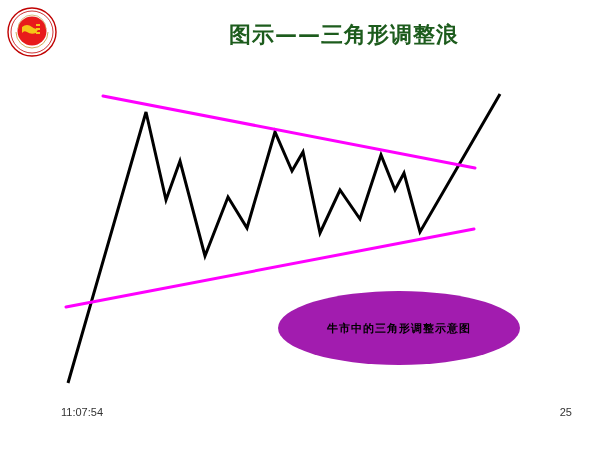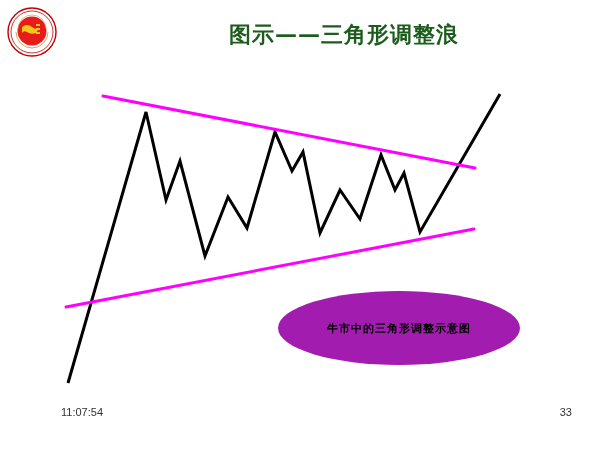--- a/index.html
+++ b/index.html
@@ -110,15 +110,15 @@
     <polyline id="series-price" fill="none" stroke-linejoin="miter" stroke-linecap="butt" points="68,383 146,112 166,200 180,161 205,256 228,197 247,228 275,132 292,171 303,152 320,233 340,190 360,219 381,155 395,190 404,173 420,232 500,94" stroke="#000000" stroke-width="3"></polyline>
     <line id="series-upper" stroke-linecap="round" x1="103" y1="96" x2="475" y2="168" stroke="#ff00ff" stroke-width="3"></line>
     <line id="series-lower" stroke-linecap="round" x1="66" y1="307" x2="474" y2="229" stroke="#ff00ff" stroke-width="3"></line>
   </svg>
 
   <div id="callout" style="left: 278px; top: 291px; width: 242px; height: 74px; background: #a21caf;">
     <span id="callout-label" style="color: rgb(0, 0, 0);">牛市中的三角形调整示意图</span>
   </div>
 
   <div id="timestamp">11:07:54</div>
-  <div id="page-number">33</div>
+  <div id="page-number">25</div>
 
 </div>
 
 </body></html>

